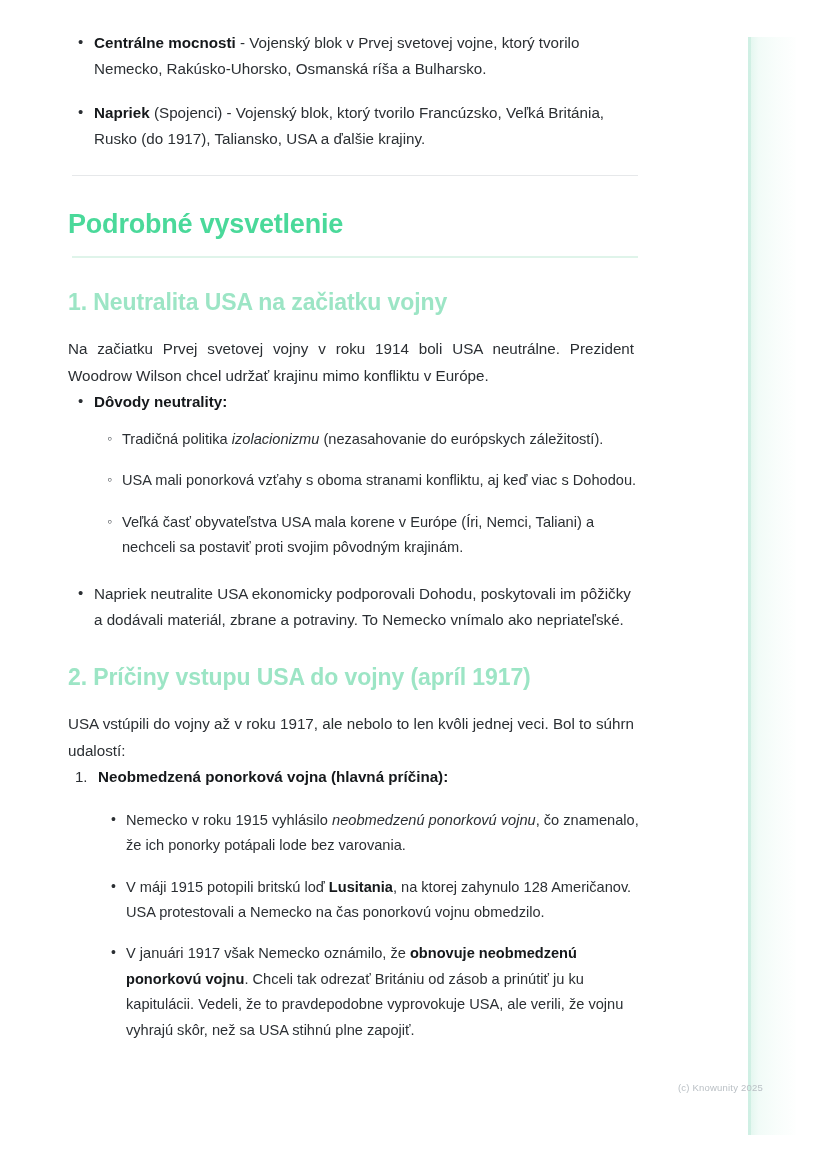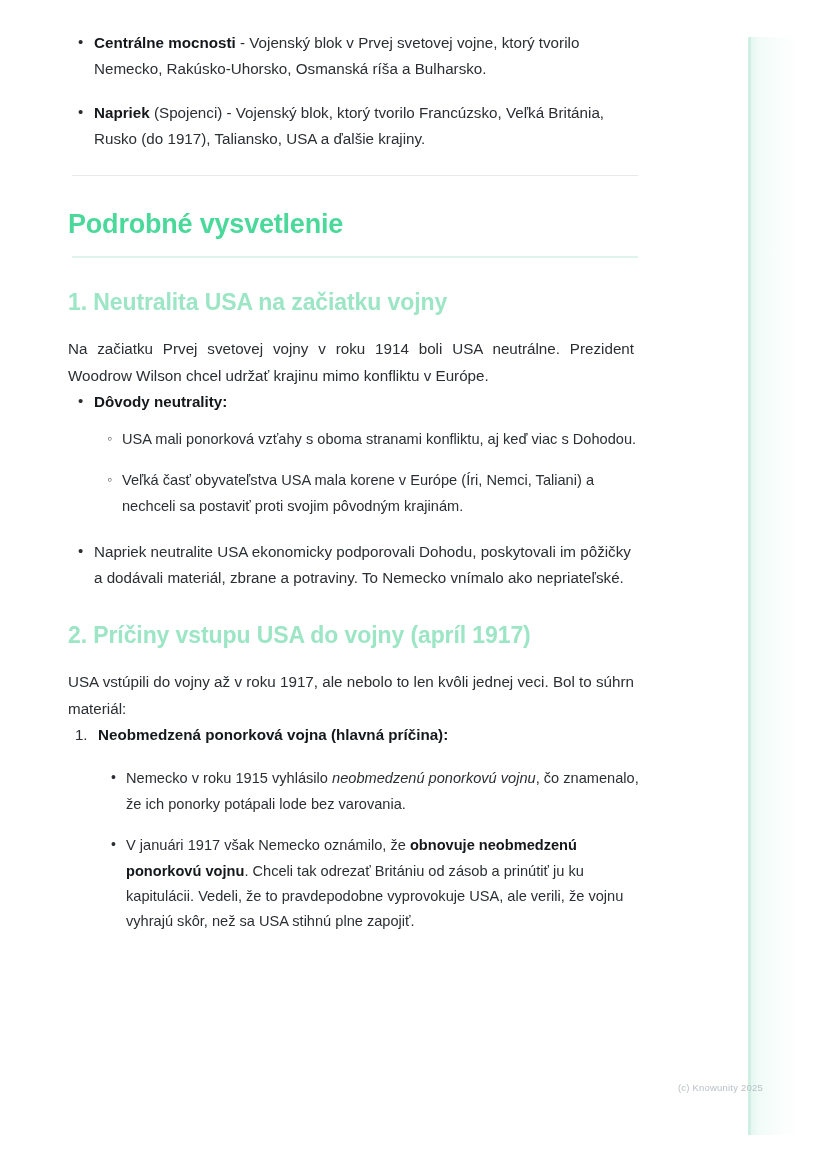--- a/index.html
+++ b/index.html
@@ -196,44 +196,50 @@
   <div class="title-rule"></div>
 
   <h2 class="sub-title">1. Neutralita USA na začiatku vojny</h2>
   <p class="body">Na začiatku Prvej svetovej vojny v roku 1914 boli USA neutrálne. Prezident Woodrow Wilson chcel udržať krajinu mimo konfliktu v Európe.</p>
 
   <ul class="lvl1 block">
     <li>
       <b>Dôvody neutrality:</b>
       <ul class="lvl2">
         <li>
+          <span>Tradičná politika </span><i>izolacionizmu</i><span> (nezasahovanie do európskych záležitostí).</span>
+        </li>
+        <li>
           <span>USA mali ponorková vzťahy s oboma stranami konfliktu, aj keď viac s Dohodou.</span>
         </li>
         <li>
           <span>Veľká časť obyvateľstva USA mala korene v Európe (Íri, Nemci, Taliani) a nechceli sa postaviť proti svojim pôvodným krajinám.</span>
         </li>
       </ul>
     </li>
     <li style="margin-top:20px;">
       <span>Napriek neutralite USA ekonomicky podporovali Dohodu, poskytovali im pôžičky a dodávali materiál, zbrane a potraviny. To Nemecko vnímalo ako nepriateľské.</span>
     </li>
   </ul>
 
   <h2 class="sub-title">2. Príčiny vstupu USA do vojny (apríl 1917)</h2>
-  <p class="body">USA vstúpili do vojny až v roku 1917, ale nebolo to len kvôli jednej veci. Bol to súhrn materiál:</p>
+  <p class="body">USA vstúpili do vojny až v roku 1917, ale nebolo to len kvôli jednej veci. Bol to súhrn udalostí:</p>
 
   <ol class="lvl1 block">
     <li>
       <span class="num">1.</span>
       <b>Neobmedzená ponorková vojna (hlavná príčina):</b>
       <ul class="lvl2 solid" style="margin-top:18px;">
         <li>
           <span>Nemecko v roku 1915 vyhlásilo </span><i>neobmedzenú ponorkovú vojnu</i><span>, čo znamenalo, že ich ponorky potápali lode bez varovania.</span>
         </li>
         <li>
+          <span>V máji 1915 potopili britskú loď </span><b>Lusitania</b><span>, na ktorej zahynulo 128 Američanov. USA protestovali a Nemecko na čas ponorkovú vojnu obmedzilo.</span>
+        </li>
+        <li>
           <span>V januári 1917 však Nemecko oznámilo, že </span><b>obnovuje neobmedzenú ponorkovú vojnu</b><span>. Chceli tak odrezať Britániu od zásob a prinútiť ju ku kapitulácii. Vedeli, že to pravdepodobne vyprovokuje USA, ale verili, že vojnu vyhrajú skôr, než sa USA stihnú plne zapojiť.</span>
         </li>
       </ul>
     </li>
   </ol>
 
 </div>
 
 <div class="watermark">(c) Knowunity 2025</div>
 

